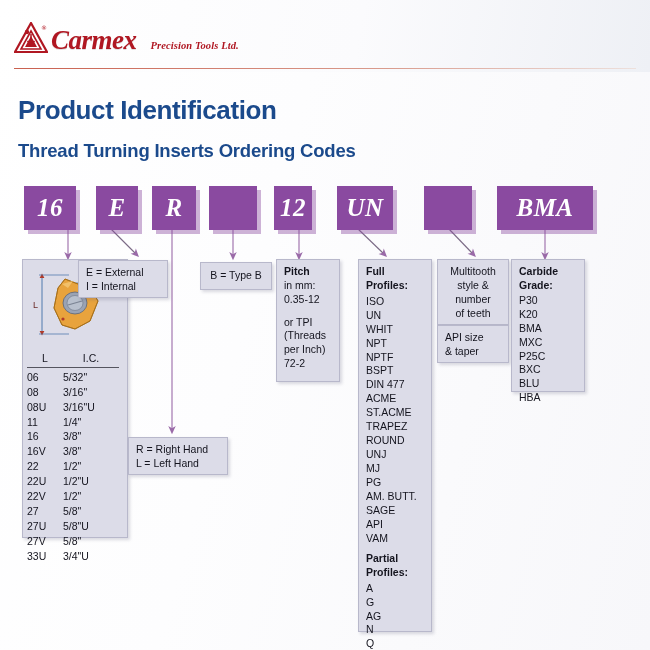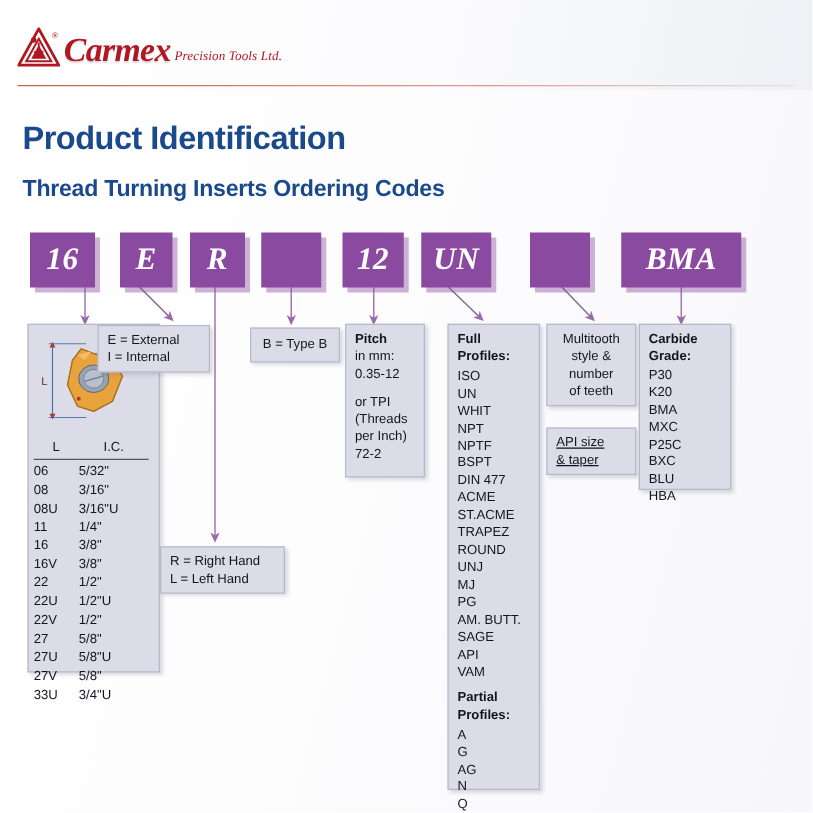--- a/index.html
+++ b/index.html
@@ -17,22 +17,22 @@
 
   
   .header{position:absolute;left:0;top:0;width:650px;height:72px;}
   .hdr-sheen{position:absolute;left:0;top:0;width:650px;height:72px;
     background:linear-gradient(100deg,#ffffff 0%,#fbfbfd 55%,#eef0f5 100%);}
   .logo-wrap{position:absolute;left:14px;top:22px;display:flex;align-items:flex-end;}
   .logo-mark{width:34px;height:32px;position:relative;margin-right:3px;}
   .logo-text{font-family:"Liberation Serif",serif;font-style:italic;font-weight:bold;
     font-size:27px;color:#b01722;letter-spacing:-.5px;line-height:1;
     text-shadow:0 1px 0 rgba(0,0,0,.12);}
-  .logo-sub{font-family:"Liberation Serif",serif;font-style:italic;font-weight:normal;
-    font-size:10.5px;color:#b01722;margin-left:3px;padding-bottom:3px;letter-spacing:.1px;}
+  .logo-sub{font-family:"Liberation Serif",serif;font-style:italic;font-weight:bold;
+    font-size:10.5px;color:#b01722;margin-left:14px;padding-bottom:3px;letter-spacing:.1px;}
   .hdr-title{position:absolute;right:18px;top:22px;
     font-family:"Liberation Sans",sans-serif;font-weight:bold;font-size:25.5px;
     color:#1b4a8c;letter-spacing:-.3px;}
   .hdr-rule{position:absolute;left:14px;top:68px;width:622px;height:1px;
     background:linear-gradient(90deg,#c9604f 0%,#d99c8e 60%,#ede0dc 100%);}
 
   
   .title-main{position:absolute;left:18px;top:95px;
     font-family:"Liberation Sans",sans-serif;font-weight:bold;
     font-size:26px;color:#1b4a8c;letter-spacing:-.4px;}
@@ -128,21 +128,21 @@
   </div>
   <div class="code-box" style="left:96px;top:186px;width:42px;">
     <span>E</span>
   </div>
   <div class="code-box" style="left:152px;top:186px;width:44px;">
     <span>R</span>
   </div>
   <div class="code-box" style="left:209px;top:186px;width:48px;">
     <span></span>
   </div>
-  <div class="code-box" style="left:274px;top:186px;width:49px;">
+  <div class="code-box" style="left:274px;top:186px;width:38px;">
     <span>12</span>
   </div>
   <div class="code-box" style="left:337px;top:186px;width:56px;">
     <span>UN</span>
   </div>
   <div class="code-box" style="left:424px;top:186px;width:48px;">
     <span></span>
   </div>
   <div class="code-box" style="left:497px;top:186px;width:96px;">
     <span>BMA</span>
@@ -302,21 +302,21 @@
 
   <div class="dbox ctr" style="left:437px;top:259px;width:70px;height:64px;">
     <div class="pad">
       <div>Multitooth</div>
       <div>style &amp;</div>
       <div>number</div>
       <div>of teeth</div>
     </div>
   </div>
 
-  <div class="dbox" style="left:437px;top:342px;width:70px;height:36px;text-decoration:underline;">
+  <div class="dbox" style="left:437px;top:325px;width:70px;height:36px;">
     <div class="pad">
       <div>API size</div>
       <div>&amp; taper</div>
     </div>
   </div>
 
   <div class="dbox" style="left:511px;top:259px;width:72px;height:131px;">
     <div class="pad">
       <div><b>Carbide</b></div>
       <div style="margin-bottom:1px;"><b>Grade:</b></div>

